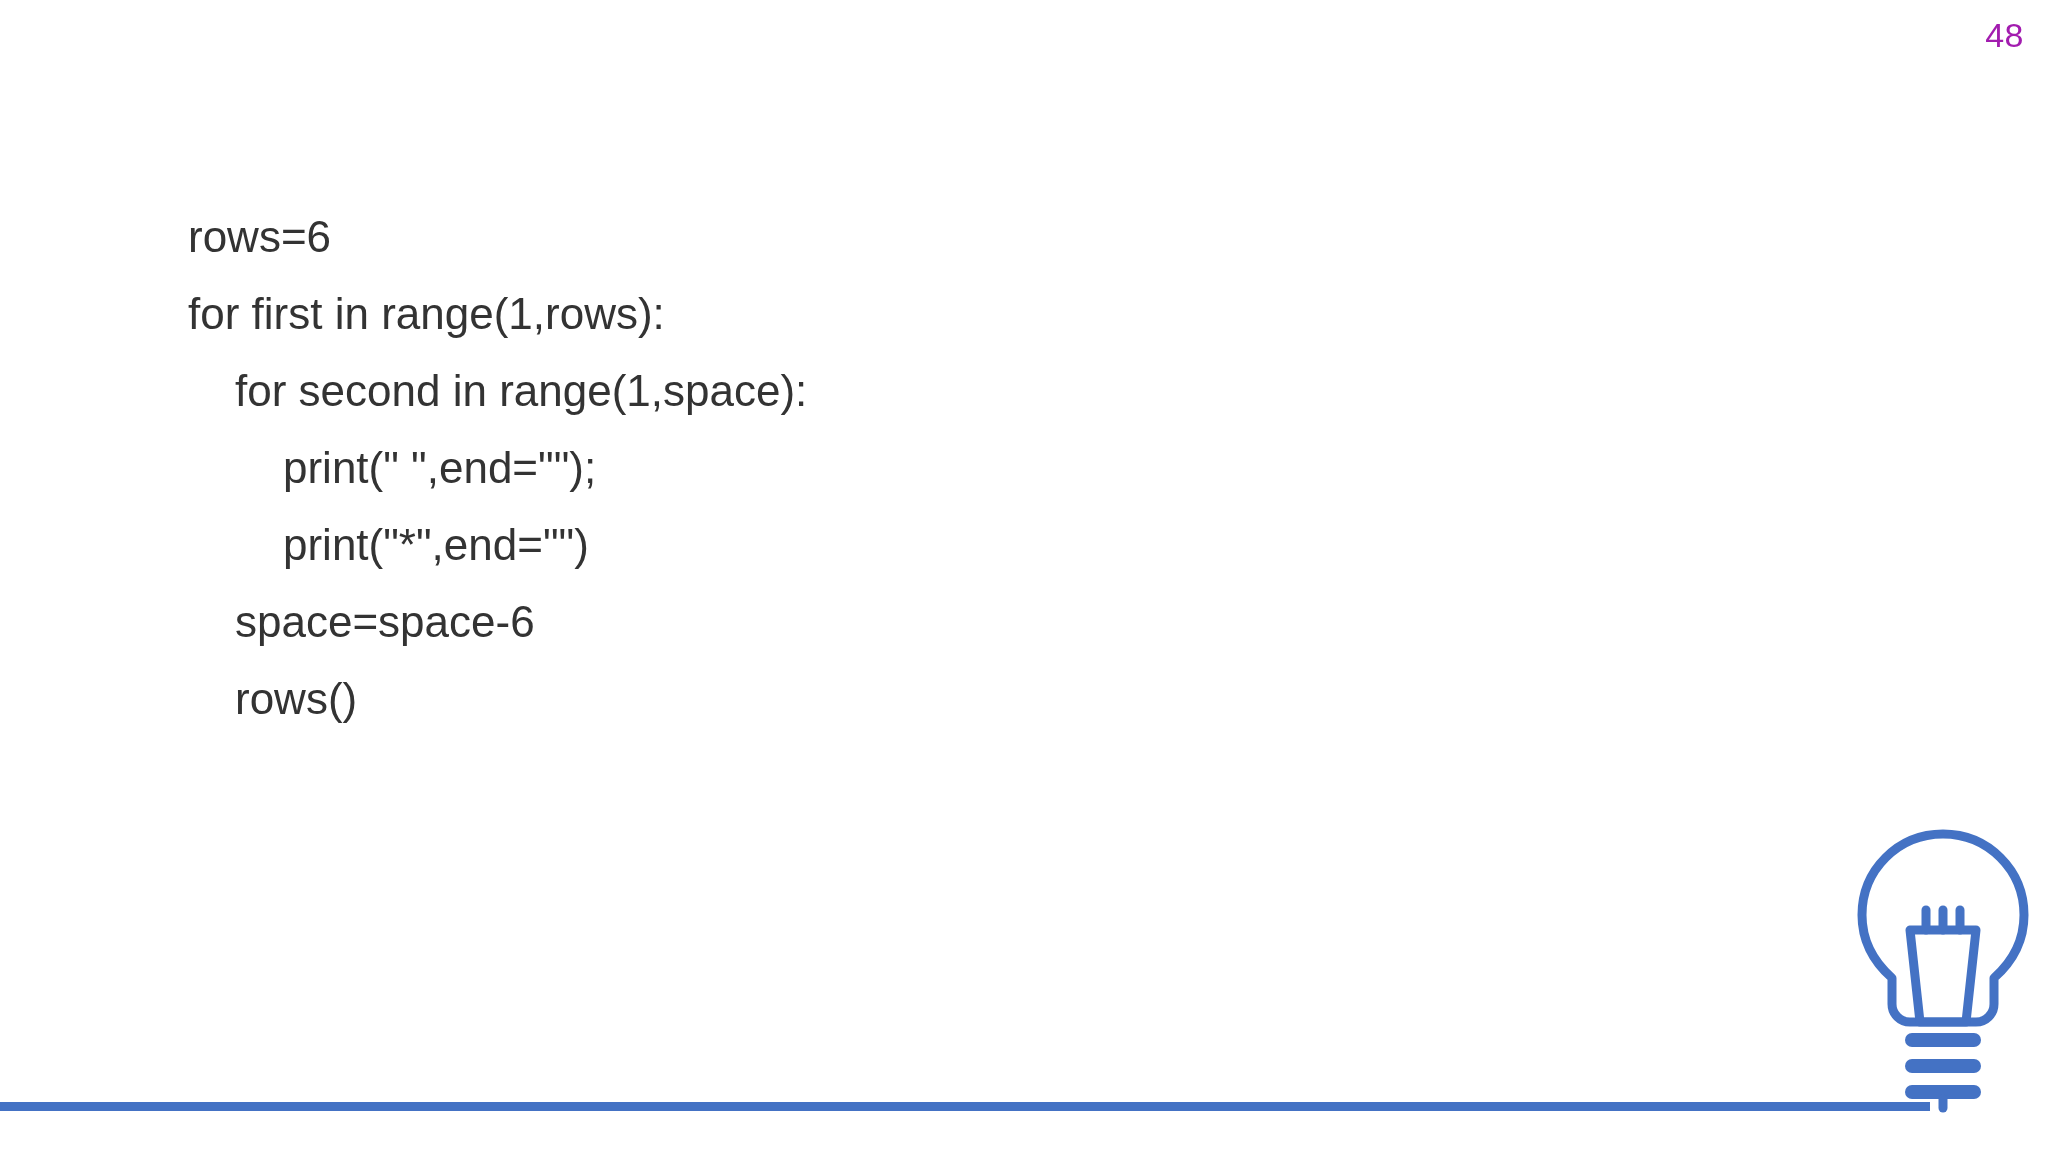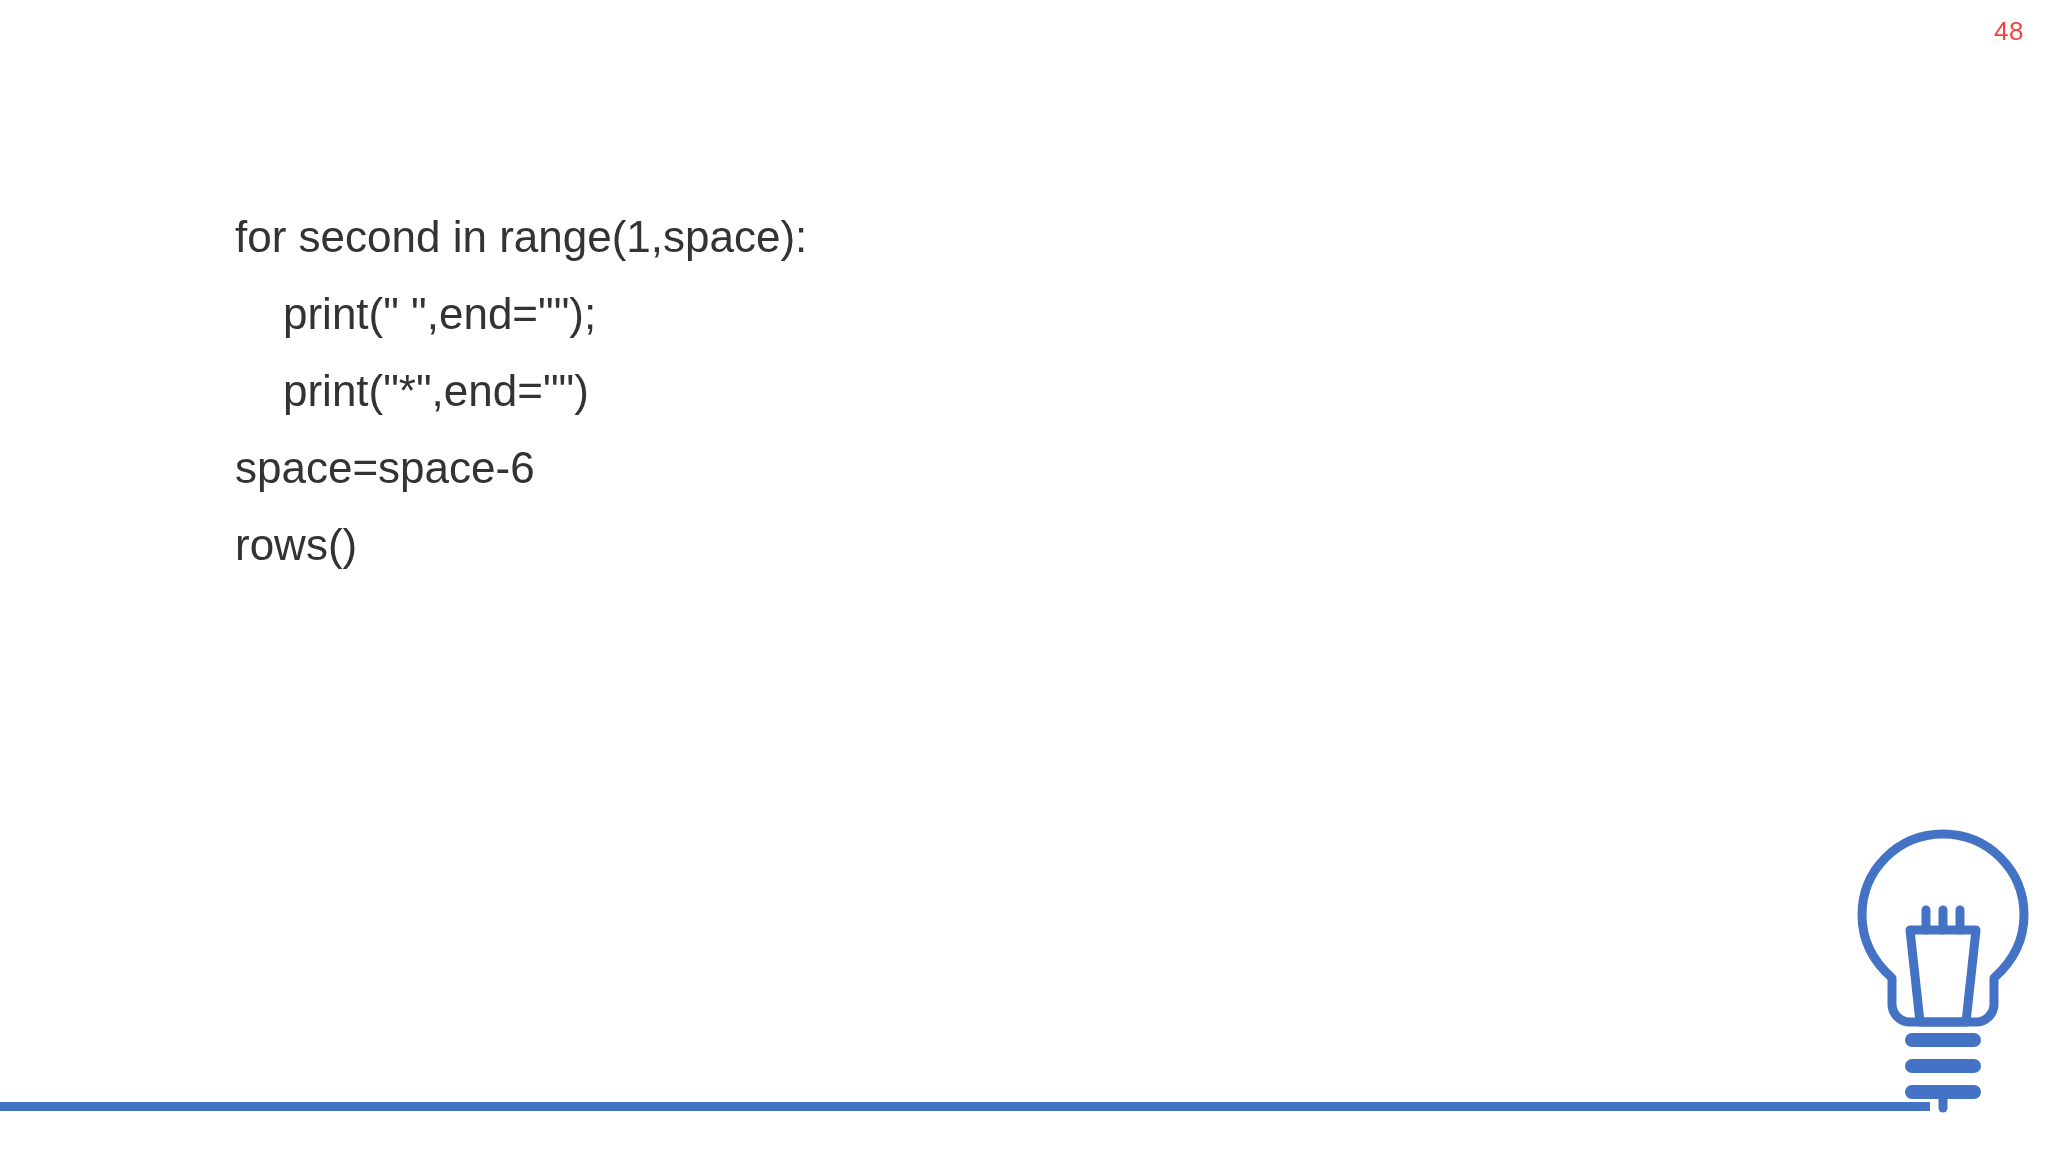--- a/index.html
+++ b/index.html
@@ -16,22 +16,22 @@
     height: 1152px;
     background: #ffffff;
     overflow: hidden;
   }
 
   
   .page-number {
     position: absolute;
     top: 16px;
     right: 24px;
-    font-size: 26px;
-    color: #ef4444;
+    font-size: 34px;
+    color: #a21caf;
     letter-spacing: 0.5px;
     font-family: "Liberation Sans", sans-serif;
   }
 
   
   .slide-title {
     position: absolute;
     top: 72px;
     left: 0;
     width: 2048px;
@@ -90,20 +90,22 @@
 </style>
 </head>
 <body>
 
 <div class="slide">
 
   <div class="page-number">48</div>
 
 
   <div class="code-block">
+    <div class="code-line indent-0">rows=6</div>
+    <div class="code-line indent-0">for first in range(1,rows):</div>
     <div class="code-line indent-1">for second in range(1,space):</div>
     <div class="code-line indent-2">print(" ",end="");</div>
     <div class="code-line indent-2">print("*",end="")</div>
     <div class="code-line indent-1">space=space-6</div>
     <div class="code-line indent-1">rows()</div>
   </div>
 
   <div class="bottom-rule"></div>
 
   <div class="bulb-wrap">

